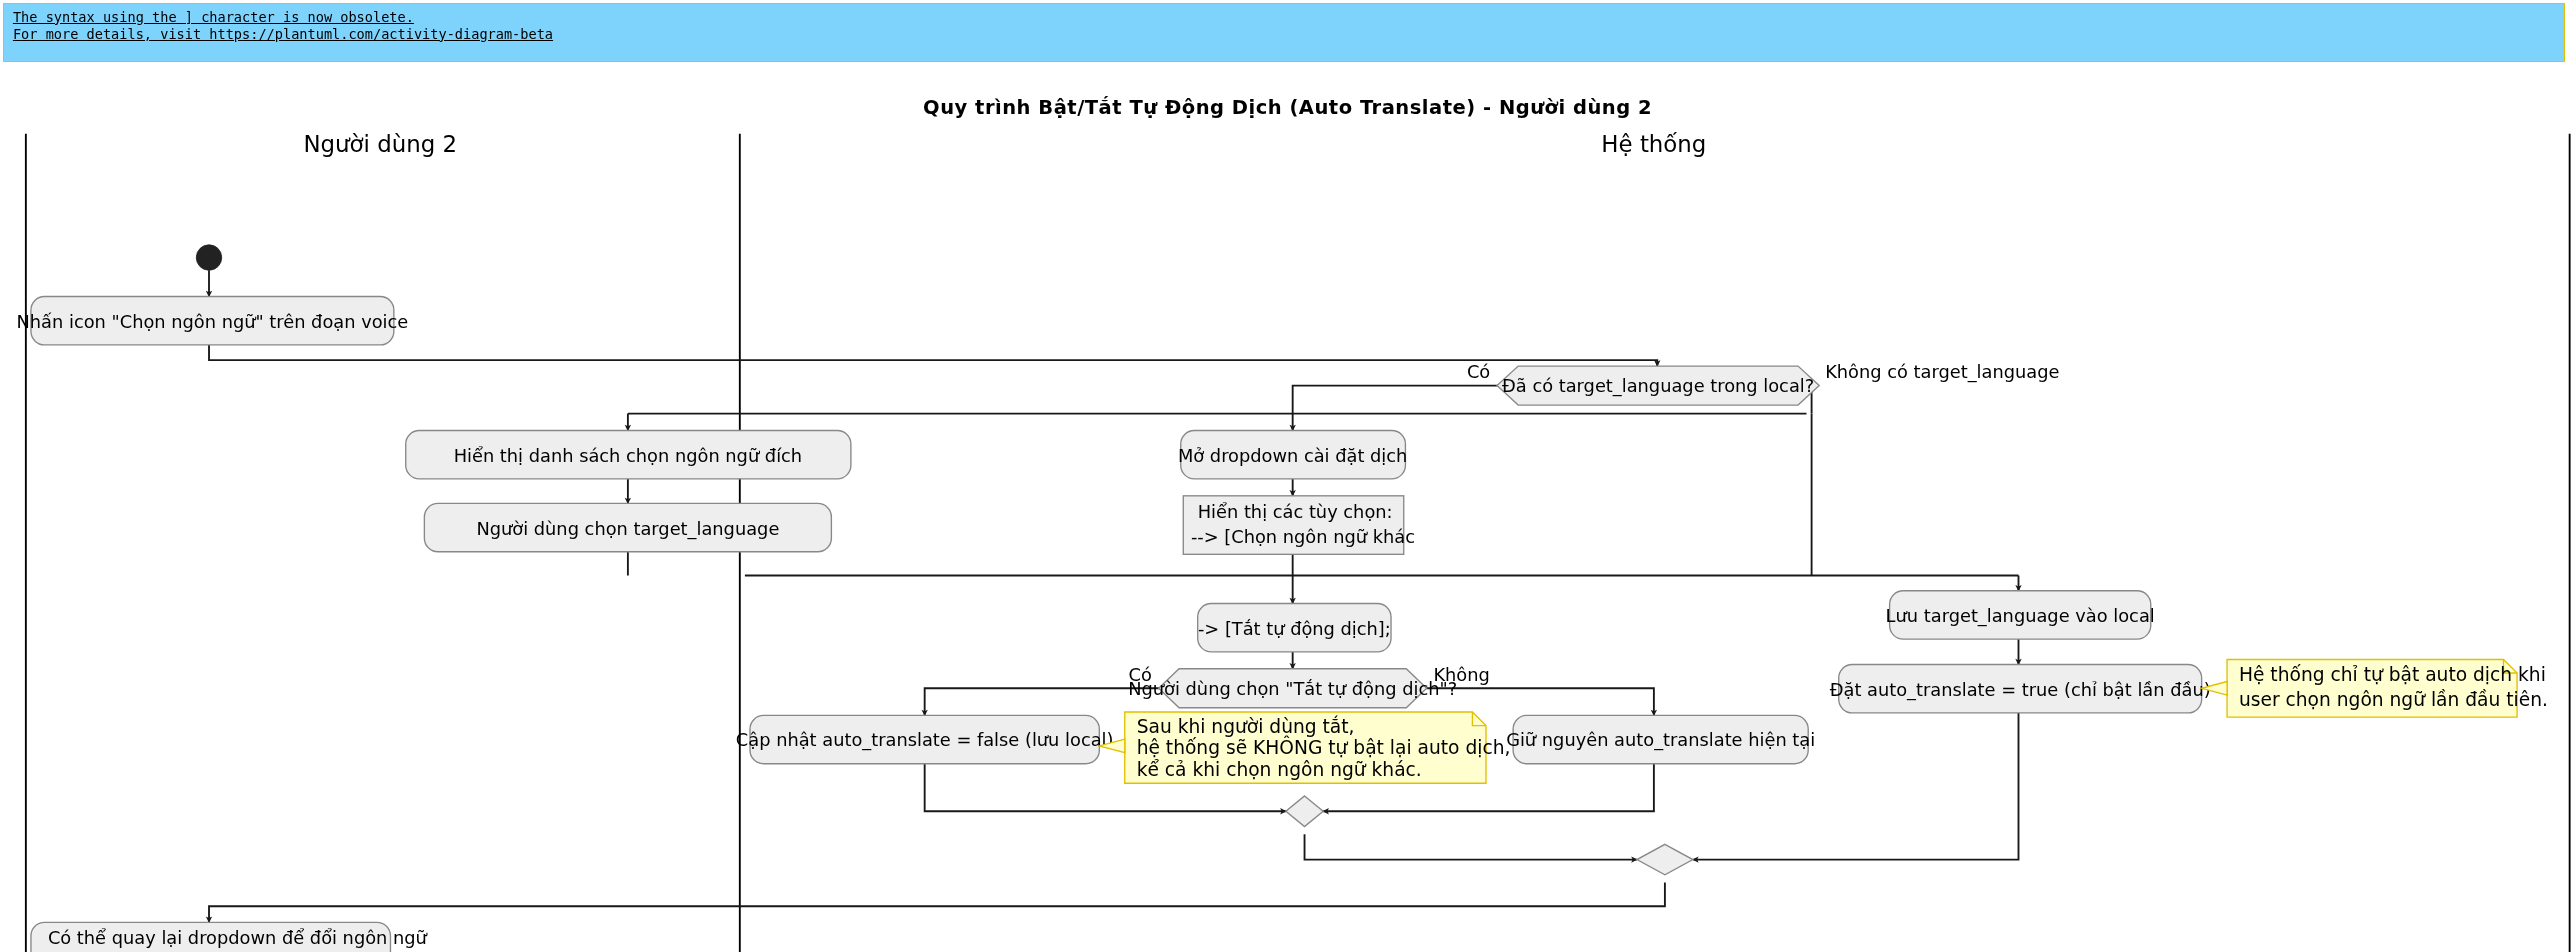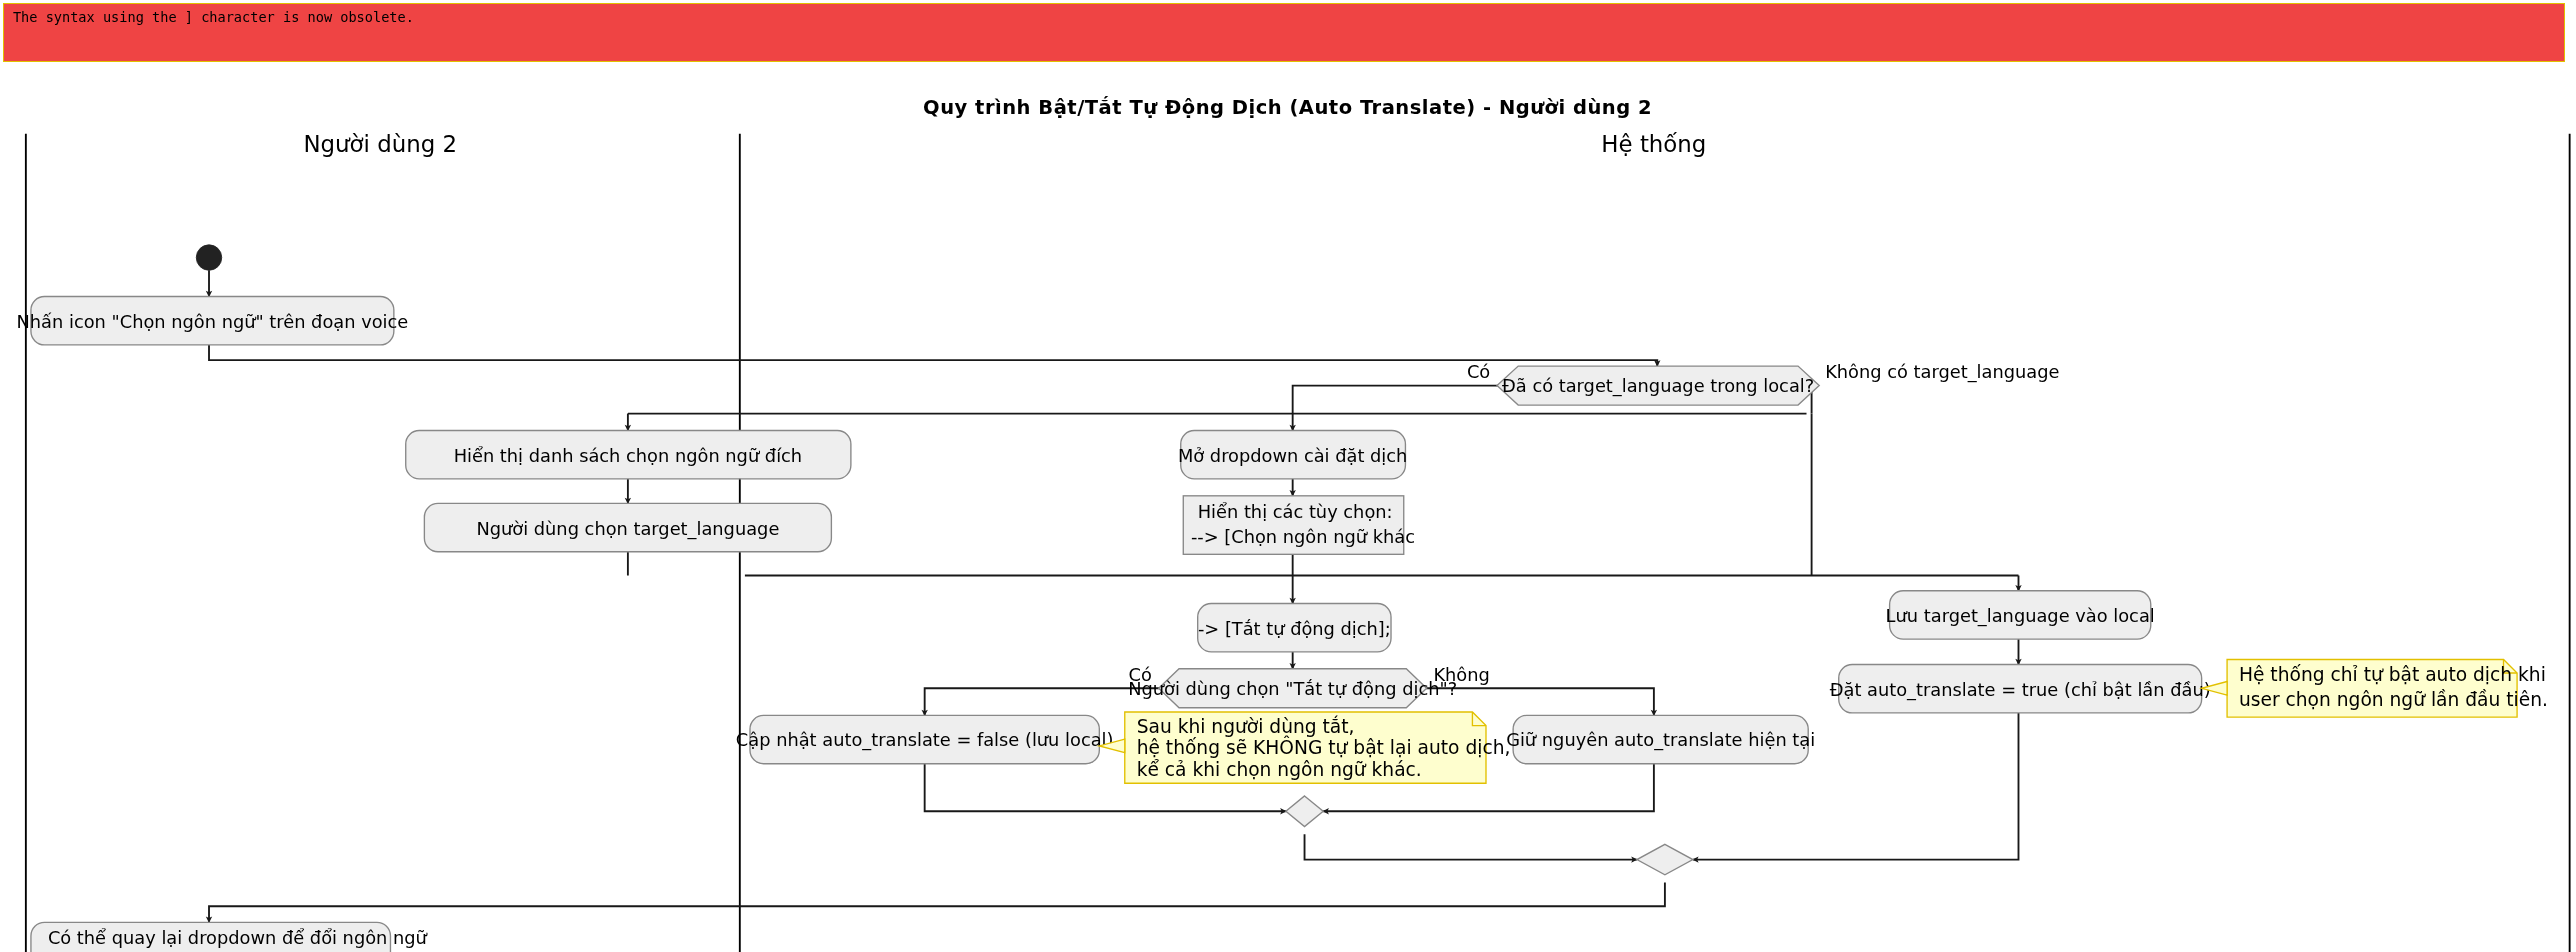--- a/index.html
+++ b/index.html
@@ -2,23 +2,24 @@
 <html style="font-size:13.6px"><head>
 <meta charset="utf-8">
 <style>
   html,body{margin:0;padding:0;background:#ffffff;}
   body{width:2576px;height:953px;font-family:"DejaVu Sans",sans-serif;-webkit-font-smoothing:none;}
   #root{position:relative;width:2576px;height:953px;overflow:hidden;background:#fff;}
 
   
   #warning-banner{
     position:absolute;left:3.4px;top:3.4px;width:2562px;height:59px;
-    background:#ef4444;border:0.8px solid #E2C000;
+    background:#7dd3fc;border:0.8px solid #E2C000;
     box-sizing:border-box;
     padding:4.2px 6.8px 0 8.5px;
+    text-decoration:underline;
   }
   #warning-banner .wline{
     font-family:"DejaVu Sans Mono","Liberation Mono",monospace;
     font-size:13.6px;line-height:17px;color:#000;white-space:pre;
   }
 
   
   #diagram{position:absolute;left:0;top:71px;width:2576px;height:881px;display:block;}
 
   .lbl{font-family:"DejaVu Sans",sans-serif;fill:#000;}
@@ -29,20 +30,21 @@
   .lane-title{font-size:27px;}
   .title-text{font-size:23px;font-weight:bold;letter-spacing:.6px;}
 </style>
 </head>
 <body>
 
 <div id="root">
 
   <div id="warning-banner">
     <div class="wline">The syntax using the ] character is now obsolete.</div>
+    <div class="wline">For more details, visit https://plantuml.com/activity-diagram-beta</div>
   </div>
 
   <svg id="diagram" viewBox="0 0 3037 1039" width="2576" height="881">
 
     <defs>
       <marker id="arr" viewBox="0 0 12 12" refX="10" refY="6" markerWidth="9" markerHeight="9" orient="auto-start-reverse" markerUnits="userSpaceOnUse">
         <path d="M1,1 L11,6 L1,11 L3.3,6 Z" fill="#181818"></path>
       </marker>
     </defs>
 

